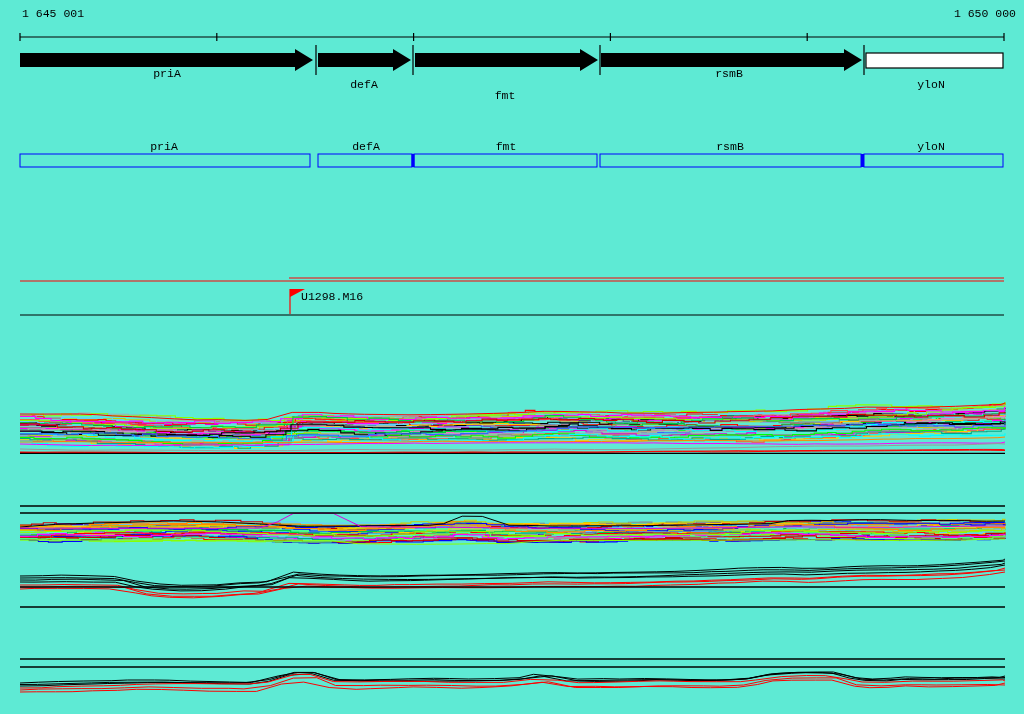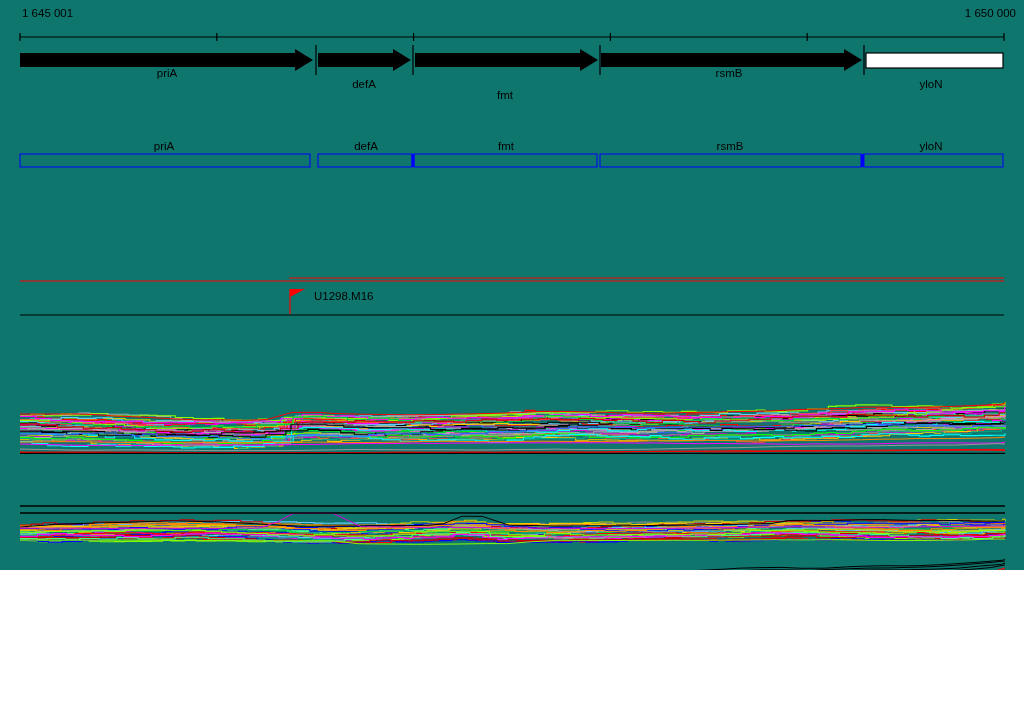--- a/index.html
+++ b/index.html
@@ -1,17 +1,17 @@
 <!DOCTYPE html>
 <html><head>
 <meta charset="utf-8">
 <style>
   html,body{margin:0;padding:0;background:#ffffff;}
-  .stage{position:relative;width:1024px;height:570px;background:#0f766e;overflow:hidden;
-         font-family:Liberation Sans, sans-serif;}
+  .stage{position:relative;width:1024px;height:714px;background:#5eead4;overflow:hidden;
+         font-family:Liberation Mono, monospace;}
   .stage svg{position:absolute;left:0;top:0;}
   .lbl{position:absolute;font-size:11.5px;line-height:11px;color:#000;white-space:pre;}
 </style>
 </head>
 <body>
 
 <div class="stage">
   <svg id="gfx" width="1024" height="714">
       <line x1="20" y1="37" x2="1004" y2="37" stroke="#000000" stroke-width="1.2"></line>
       <line x1="20" y1="33" x2="20" y2="41" stroke="#000000" stroke-width="1.2"></line>
@@ -147,15 +147,15 @@
       <div class="lbl" style="left: 167px; top: 68px; transform: translateX(-50%);">priA</div>
       <div class="lbl" style="left: 364px; top: 79px; transform: translateX(-50%);">defA</div>
       <div class="lbl" style="left: 505px; top: 90px; transform: translateX(-50%);">fmt</div>
       <div class="lbl" style="left: 729px; top: 68px; transform: translateX(-50%);">rsmB</div>
       <div class="lbl" style="left: 931px; top: 79px; transform: translateX(-50%);">yloN</div>
       <div class="lbl" style="left: 164px; top: 141px; transform: translateX(-50%);">priA</div>
       <div class="lbl" style="left: 366px; top: 141px; transform: translateX(-50%);">defA</div>
       <div class="lbl" style="left: 506px; top: 141px; transform: translateX(-50%);">fmt</div>
       <div class="lbl" style="left: 730px; top: 141px; transform: translateX(-50%);">rsmB</div>
       <div class="lbl" style="left: 931px; top: 141px; transform: translateX(-50%);">yloN</div>
-      <div class="lbl" style="left: 314px; top: 291px;">U1298.M16</div>
+      <div class="lbl" style="left: 301px; top: 291px;">U1298.M16</div>
     </div>
 </div>
 
 </body></html>

